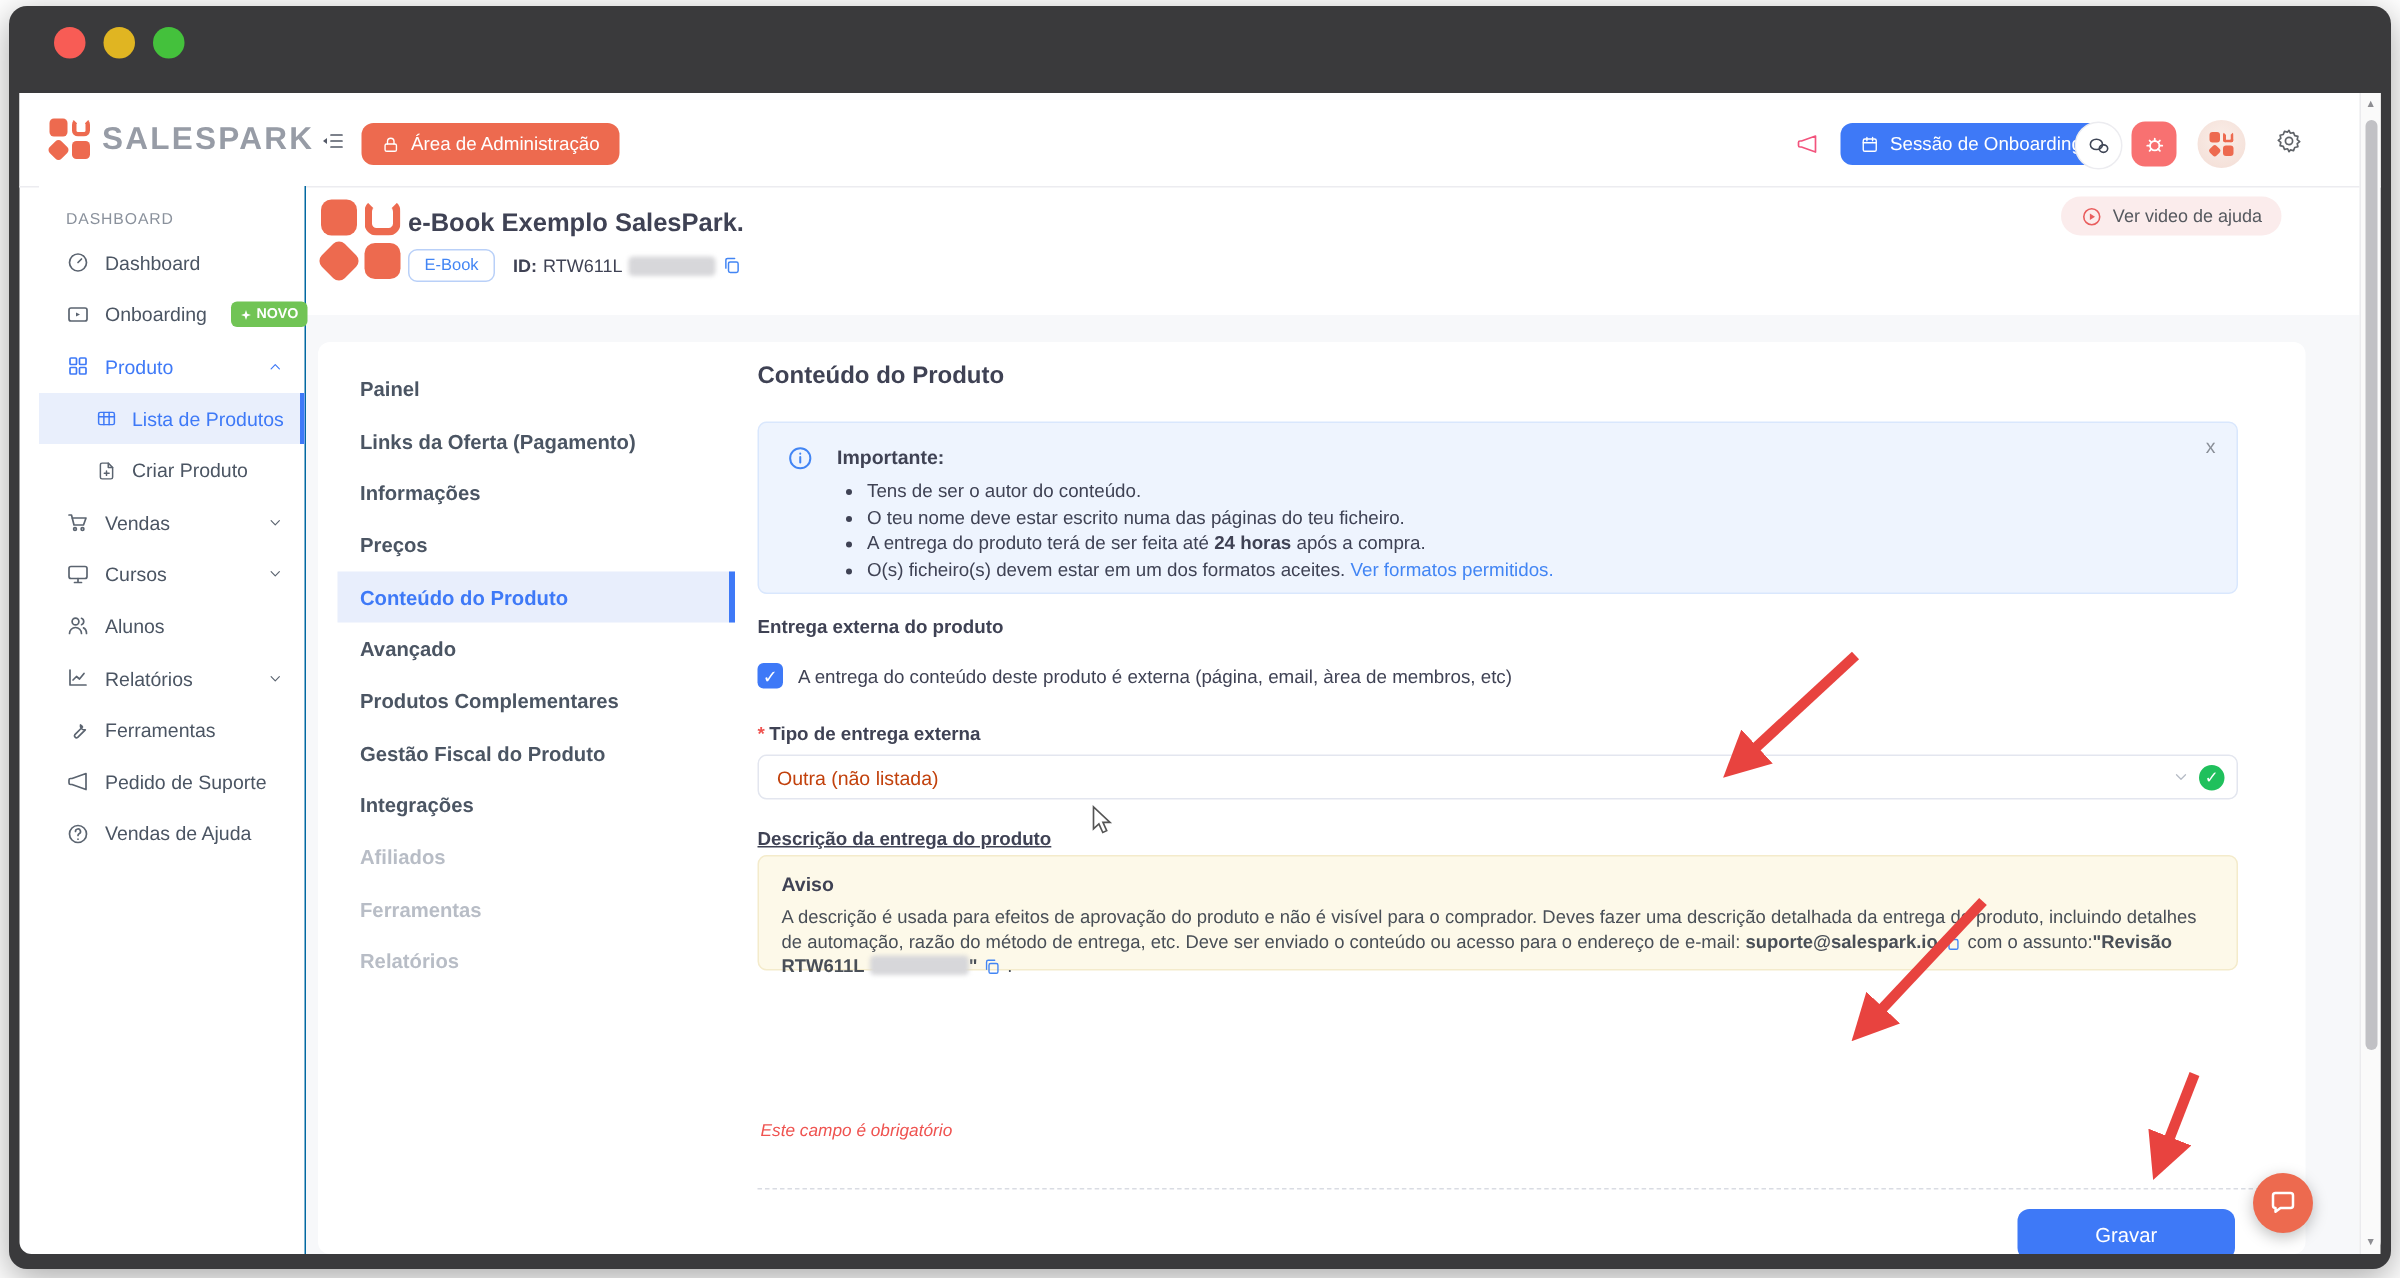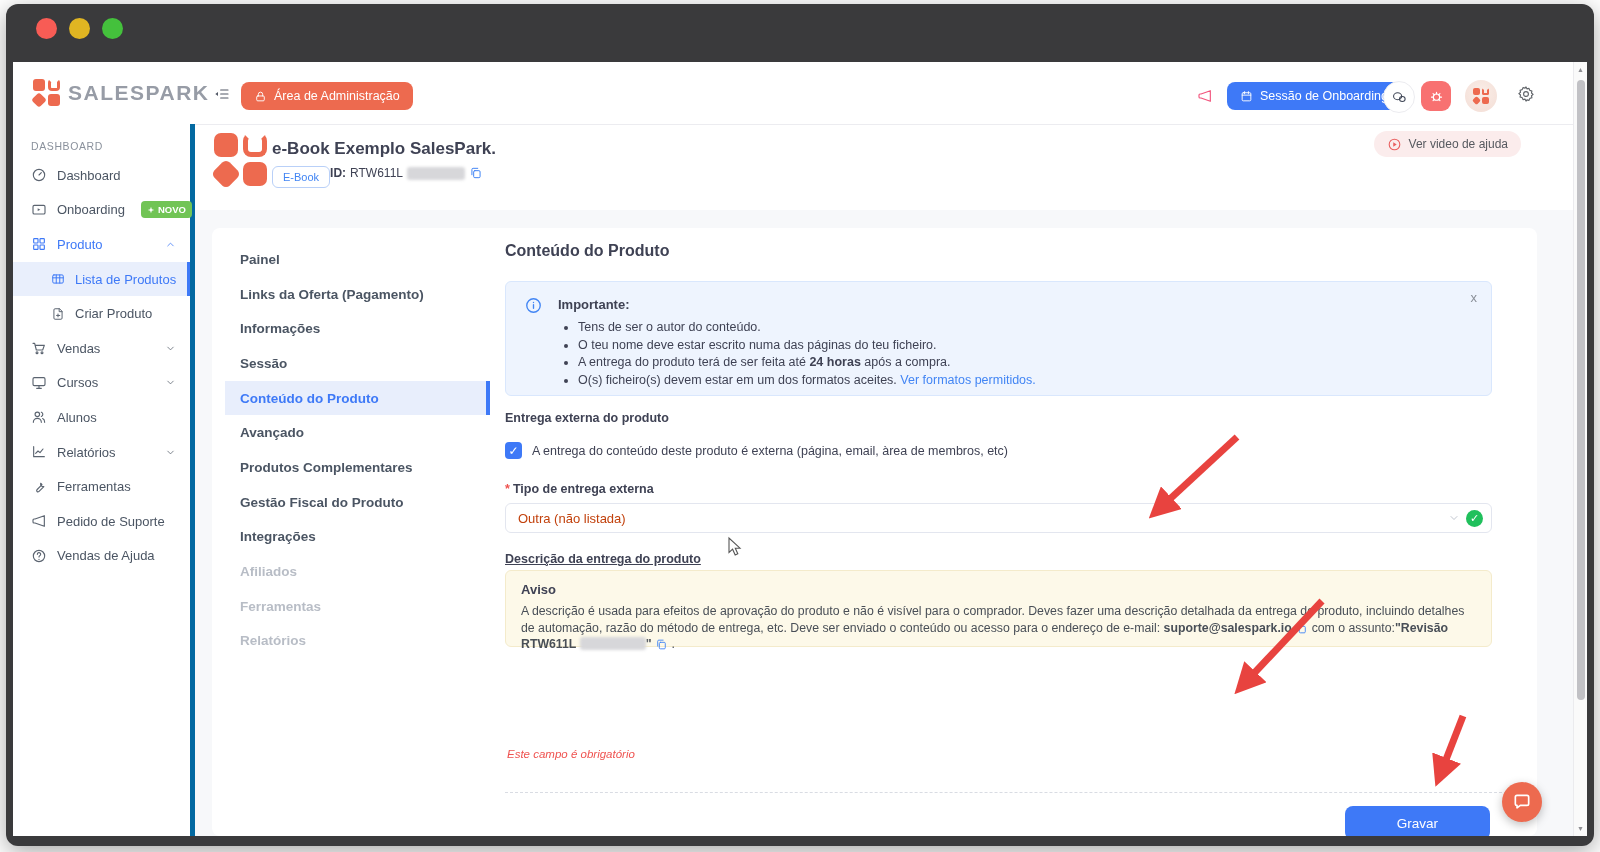--- a/index.html
+++ b/index.html
@@ -21,40 +21,40 @@
   .lg-open{border:3px solid #ed6a4f;border-top-color:transparent;border-radius:4px;background:transparent;}
   .lg-di{background:#ed6a4f;border-radius:3px;transform:rotate(45deg) scale(.92);}
   .brand-text{font-size:21px;font-weight:800;letter-spacing:1.5px;color:#979ca6;}
   .btn{display:flex;align-items:center;gap:7px;border-radius:8px;font-size:12.5px;cursor:pointer;white-space:nowrap;}
   .btn-admin{position:absolute;left:228px;top:82px;height:28px;padding:0 13px;background:#ed6a4f;color:#fff;top:20px;}
   .btn-session{position:absolute;left:1214px;top:20px;height:28px;padding:0 13px;background:#3e79f7;color:#fff;}
   .circle-btn{position:absolute;width:30px;height:30px;border-radius:50%;background:#fff;border:1px solid #ececf0;
     display:flex;align-items:center;justify-content:center;color:#3f4656;}
   .sq-btn{position:absolute;width:30px;height:30px;border-radius:9px;display:flex;align-items:center;justify-content:center;}
   
-  .sidebar{left:13px;top:124px;width:177px;height:712px;background:#fff;border-right:5px solid #0369a1;z-index:3;}
+  .sidebar{left:26px;top:124px;width:177px;height:712px;background:#fff;border-right:1px solid #0369a1;z-index:3;}
   .sb-section{padding:16px 0 6px 18px;font-size:10.5px;letter-spacing:.6px;color:#8a919c;}
   .sb-item{display:flex;align-items:center;gap:10px;height:34.6px;padding-left:18px;color:#4b5563;font-size:13px;cursor:pointer;position:relative;}
   .sb-item .ic{color:#5b6470;}
   .sb-item.sub{padding-left:38px;}
   .sb-item.blue, .sb-item.blue .ic{color:#3e79f7;}
   .sb-item.active{background:#e9effc;}
   .sb-item.active::after{content:"";position:absolute;right:0;top:0;bottom:0;width:3px;background:#3e79f7;}
   .chev{margin-left:auto;margin-right:14px;color:#9aa1ab;}
   .chev .ic{width:11px;height:11px;}
   .badge-novo{display:flex;align-items:center;gap:3px;background:#71c455;color:#fff;font-size:9.5px;font-weight:bold;
     border-radius:4px;padding:3px 6px;margin-left:6px;}
   
   .phdr{left:190px;top:124px;width:1383px;height:86px;background:#fff;z-index:2;}
   .plogo{position:absolute;left:24px;top:9px;display:grid;grid-template-columns:24px 24px;grid-template-rows:24px 24px;gap:5px;}
   .pl-sq{background:#ed6a4f;border-radius:7px;}
   .pl-open{border:5px solid #ed6a4f;border-top-color:transparent;border-radius:8px;}
   .pl-di{background:#ed6a4f;border-radius:6px;transform:rotate(45deg) scale(.9);}
   .ptitle{position:absolute;left:82px;top:15px;font-size:17px;font-weight:bold;color:#3f4254;}
-  .prow2{position:absolute;left:82px;top:42px;display:flex;align-items:flex-start;gap:0;}
+  .prow2{position:absolute;left:82px;top:42px;display:flex;align-items:center;gap:12px;}
   .badge-ebook{border:1px solid #b9d0f8;color:#4285f4;font-size:11px;border-radius:6px;padding:4px 10px;}
   .pid{font-size:12px;color:#3f4254;display:flex;align-items:center;gap:4px;}
   .blur-box{display:inline-block;width:58px;height:13px;background:#d7d7da;border-radius:3px;filter:blur(1.5px);vertical-align:-2px;}
   .copy-ic{color:#4285f4;cursor:pointer;}
   .btn-video{position:absolute;right:52px;top:7px;height:26px;display:flex;align-items:center;gap:7px;
     background:#fbecec;border-radius:13px;padding:0 13px;font-size:12px;color:#56595f;cursor:pointer;}
   
   .gray-bg{left:190px;top:210px;width:1383px;height:626px;background:#f7f8fa;z-index:2;}
   .card{left:212px;top:228px;width:1325px;height:608px;background:#fff;border-radius:8px;z-index:3;overflow:hidden;}
   .pmenu{position:absolute;left:13px;top:14px;width:265px;}
@@ -383,21 +383,21 @@
     <div class="pm-item">
         <span>Painel</span>
       </div>
     <div class="pm-item">
         <span>Links da Oferta (Pagamento)</span>
       </div>
     <div class="pm-item">
         <span>Informações</span>
       </div>
     <div class="pm-item">
-        <span>Sessão</span>
+        <span>Preços</span>
       </div>
     <div class="pm-item active">
         <span>Conteúdo do Produto</span>
       </div>
     <div class="pm-item">
         <span>Avançado</span>
       </div>
     <div class="pm-item">
         <span>Produtos Complementares</span>
       </div>

